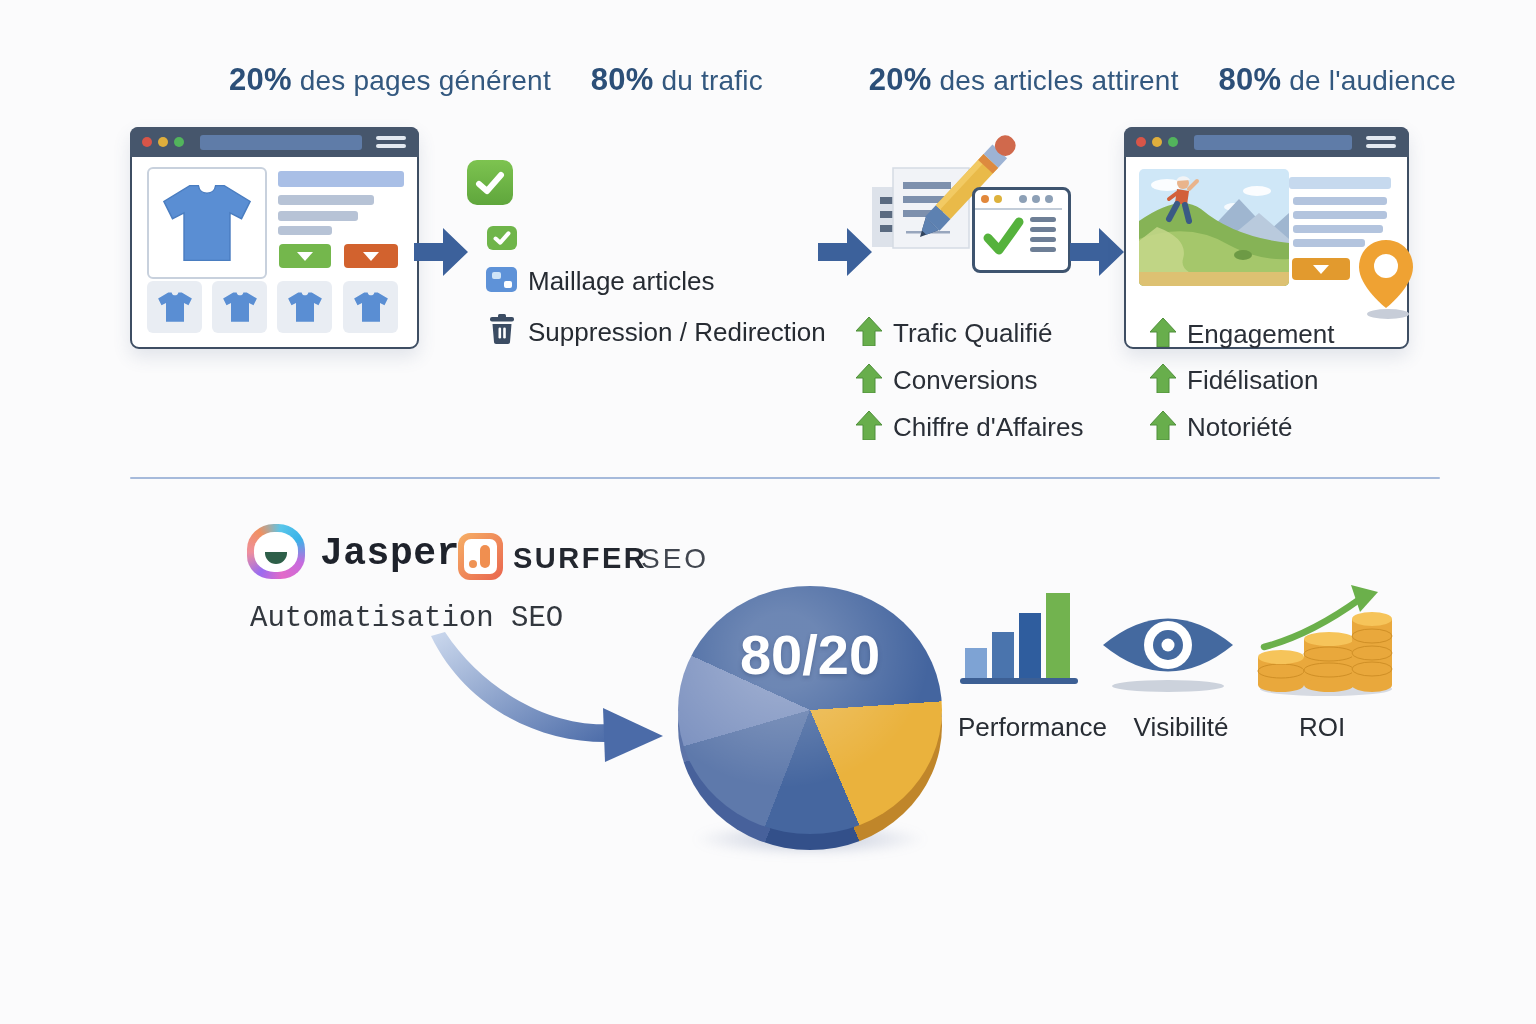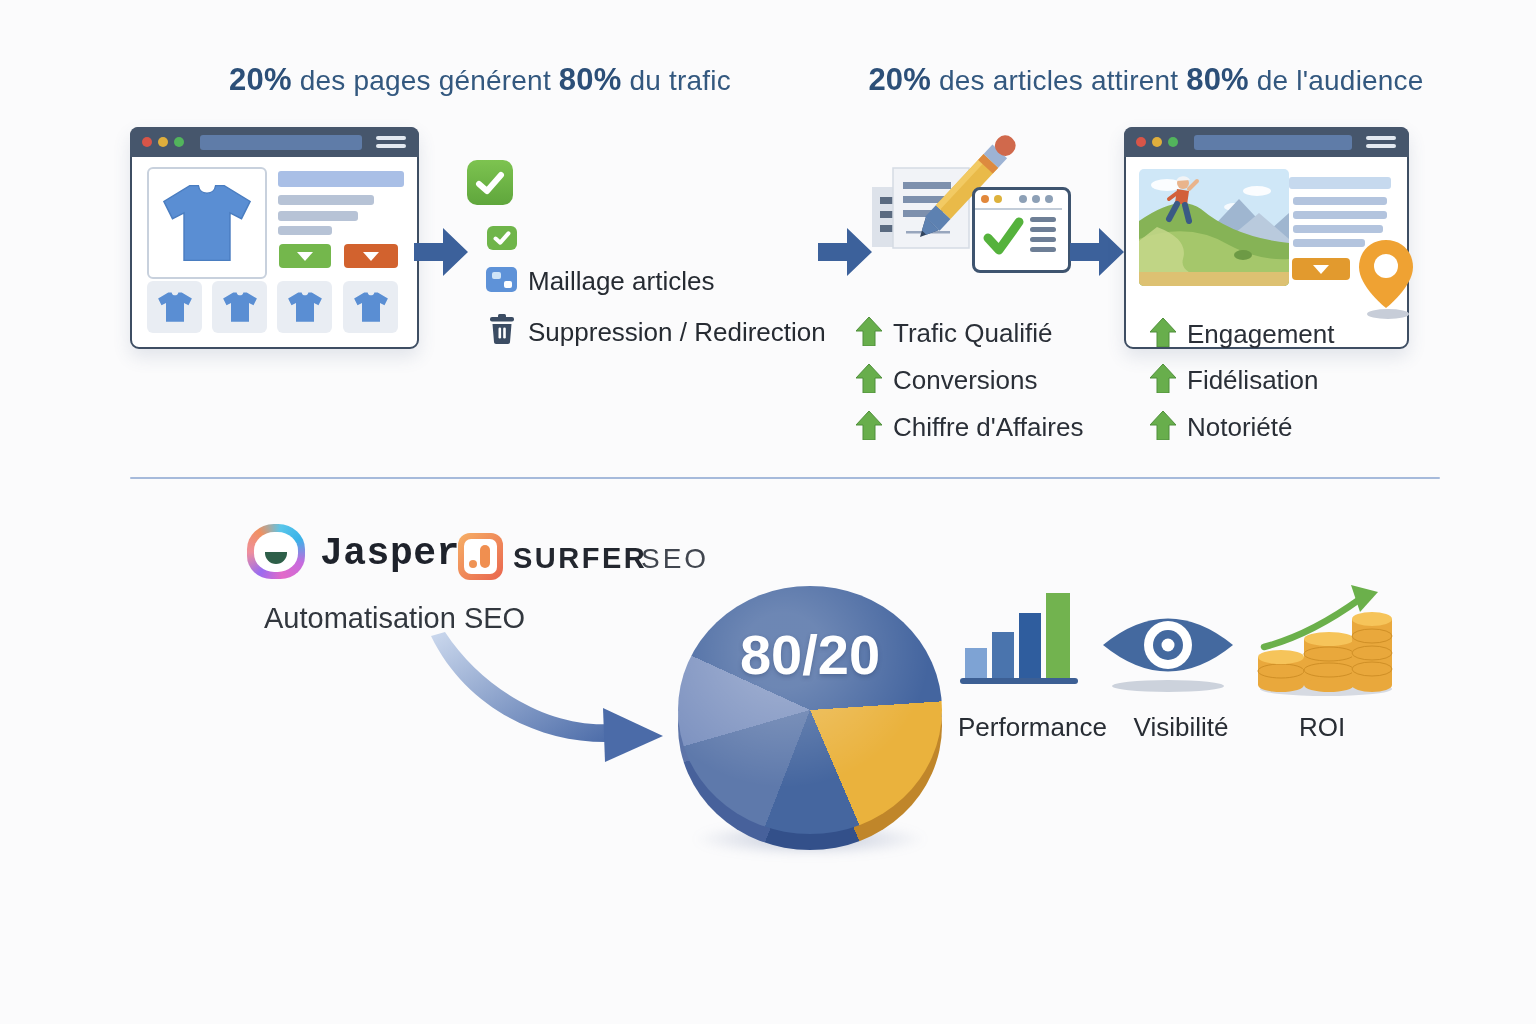--- a/index.html
+++ b/index.html
@@ -2,21 +2,21 @@
 <html><head>
 <meta charset="utf-8">
 <style>
   html,body{margin:0;padding:0;background:#fbfbfc;}
   #stage{position:relative;width:1536px;height:1024px;overflow:hidden;
          background:#fbfbfc;font-family:"Liberation Sans",sans-serif;color:#2a2f37;}
   .abs{position:absolute;}
 
   
   .heading{font-size:28px;color:#33587f;text-align:center;white-space:nowrap;letter-spacing:.2px;}
-  .heading .pct{font-weight:700;font-size:31px;color:#2c4f78;}
+  .heading .pct{font-weight:700;font-size:31px;color:#2c4f78;margin-left:32px;}
 
   
   .browser{background:#ffffff;border:2px solid #3e4e63;border-radius:9px;
            box-shadow:0 8px 18px rgba(70,90,130,.14);}
   .titlebar{position:absolute;left:-2px;top:-2px;right:-2px;height:30px;background:#46566c;
             border-radius:8px 8px 0 0;}
   .dot{position:absolute;top:10px;width:10px;height:10px;border-radius:50%;}
   .addrbar{position:absolute;top:8px;height:15px;background:#5f7ca8;border-radius:3px;}
   .menu-line{position:absolute;height:4px;background:#e3e9f1;border-radius:2px;}
 
@@ -92,21 +92,21 @@
         <stop offset="0" stop-color="#ccd9ee"></stop>
           <stop offset="1" stop-color="#4b6ba8"></stop>
       </linearGradient>
     </defs>
   </svg>
 
   <div class="abs heading" style="left:160px;top:62px;width:640px;">
     <span class="pct">20%</span><span> des pages générent </span><span class="pct">80%</span><span> du trafic</span>
   </div>
 
-  <div class="abs heading" style="left:836px;top:62px;width:620px;">
+  <div class="abs heading" style="left:836px;top:62px;width:620px;text-align:right;">
     <span class="pct">20%</span><span> des articles attirent </span><span class="pct">80%</span><span> de l'audience</span>
   </div>
 
   <div class="abs browser" style="left:130px;top:127px;width:285px;height:218px;">
     <div class="titlebar">
       <div class="dot" style="left:12px;background:#d85548;"></div>
       <div class="dot" style="left:28px;background:#dfae3c;"></div>
       <div class="dot" style="left:44px;background:#52b45c;"></div>
       <div class="addrbar" style="left:70px;width:162px;"></div>
       <div class="menu-line" style="left:246px;top:9px;width:30px;"></div>
@@ -310,21 +310,21 @@
 
   <div class="abs surfer-icon" style="left:458px;top:533px;">
     <div class="surfer-inner">
       <div class="surfer-dot"></div>
       <div class="surfer-bar"></div>
     </div>
   </div>
   <div class="abs logo-surfer" style="left:513px;top:542px;">SURFER</div>
   <div class="abs logo-seo" style="left:641px;top:543px;">SEO</div>
 
-  <div class="abs caption" style="left:264px;top:602px;">Automatisation SEO</div>
+  <div class="abs caption" style="left:250px;top:602px;font-family:Liberation Mono, monospace;">Automatisation SEO</div>
 
   <svg class="abs" style="left:425px;top:632px;" width="255" height="145" viewBox="0 0 255 145">
     <path d="M6,4 C42,78 118,112 186,110 L186,92 C126,96 58,58 20,0 Z" fill="url(#swooshGrad)"></path>
     <polygon points="178,76 180,130 238,104" fill="#4b6ba8"></polygon>
   </svg>
 
   <div class="abs" style="left:674px;top:578px;width:272px;height:285px;">
     <div class="pie-shadow"></div>
     <div class="pie-rim"></div>
     <div class="pie-main"></div>

